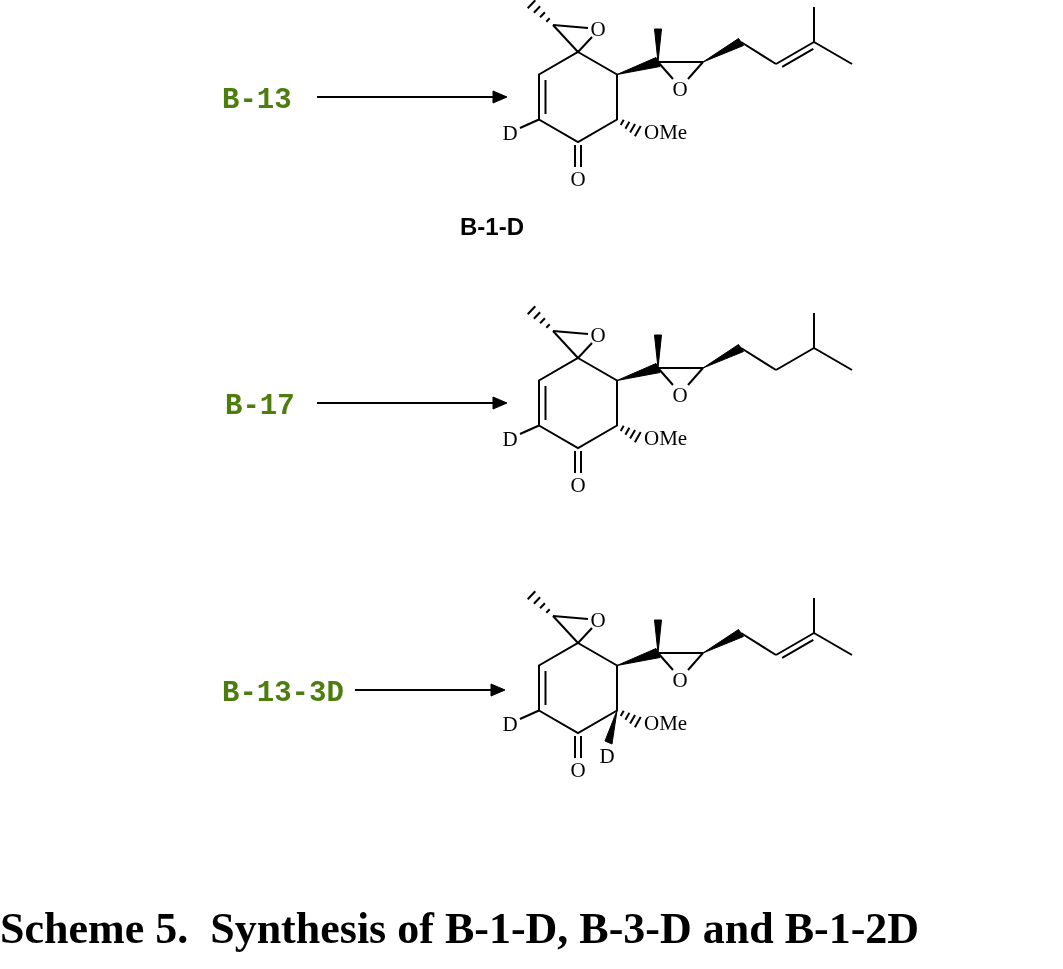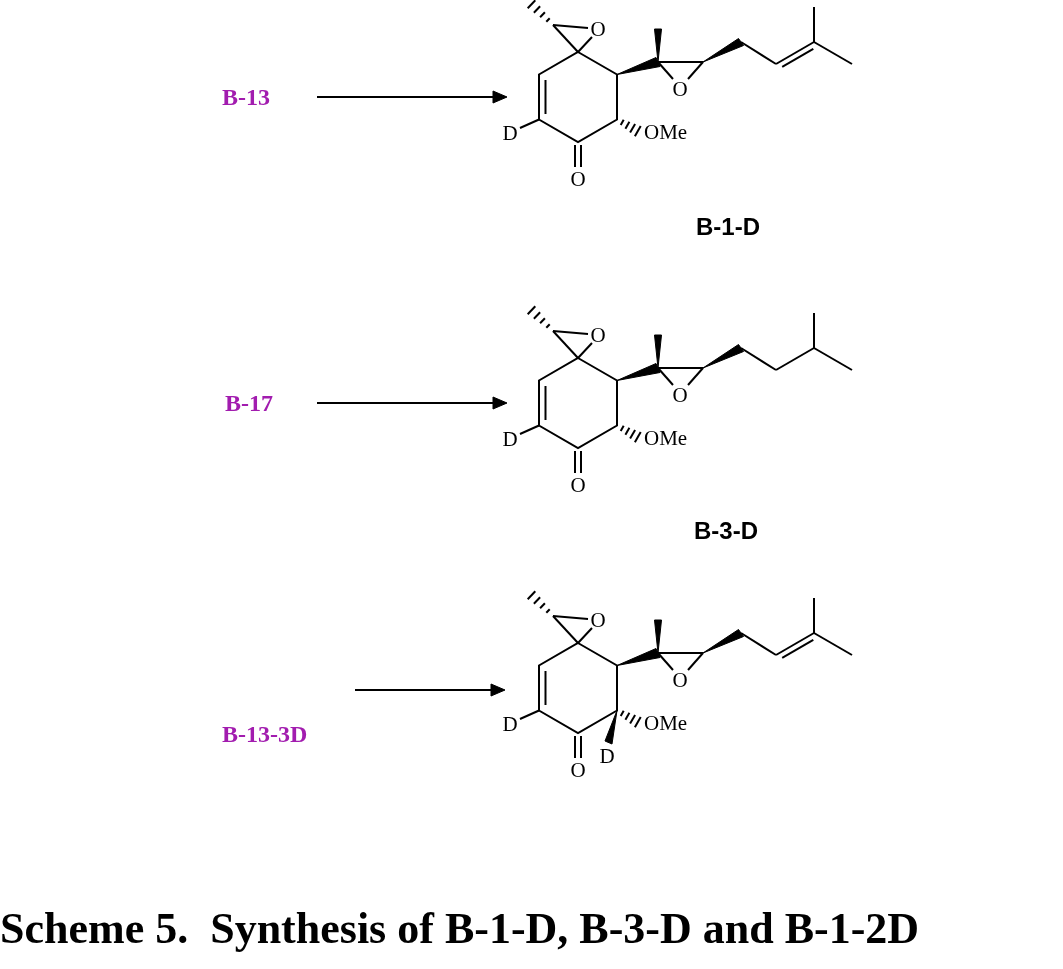--- a/index.html
+++ b/index.html
@@ -1,20 +1,20 @@
 <!DOCTYPE html>
 <html><head>
 <meta charset="utf-8">
 <style>
   html,body{margin:0;padding:0;background:#ffffff;}
   .page{position:relative;width:1063px;height:969px;background:#ffffff;overflow:hidden;
         font-family:"Liberation Sans",sans-serif;color:#000;}
-  .reactant-label{position:absolute;font-family:Liberation Serif, serif;font-weight:bold;
-        font-size:24px;color:#a21caf;white-space:nowrap;}
-  .product-label{position:absolute;width:300px;text-align:right;font-family:"Liberation Sans",sans-serif;
+  .reactant-label{position:absolute;font-family:Liberation Mono, monospace;font-weight:bold;
+        font-size:29px;color:#4d7c0f;white-space:nowrap;}
+  .product-label{position:absolute;width:300px;text-align:left;font-family:"Liberation Sans",sans-serif;
         font-weight:bold;font-size:24px;color:#000;}
   .arrow-svg{position:absolute;}
   .structure-svg{position:absolute;}
   .atom-label{font-family:"Liberation Serif",serif;font-size:21px;fill:#000;}
   .caption{position:absolute;left:0;top:903px;width:867px;text-align:right;
         font-family:"Liberation Serif",serif;font-weight:bold;font-size:44px;color:#000;white-space:pre;}
   svg line, svg path, svg polyline{stroke:#000;stroke-width:2;fill:none;}
   svg polygon.wedge{fill:#000;stroke:#000;stroke-width:1;}
   svg polygon.arrowhead{fill:#000;stroke:#000;}
   svg line.hash{stroke-width:2;}
@@ -134,23 +134,22 @@
     </g>
     <g>
       <polygon class="wedge" points="245,75 280.5,51.5 285.5,58.5"></polygon>
       <line x1="283" y1="55" x2="318" y2="77"></line>
       <line x1="318" y1="77" x2="356" y2="55"></line>
       <line x1="356" y1="55" x2="356" y2="20"></line>
       <line x1="356" y1="55" x2="394" y2="77"></line>
     </g>
   </svg>
 
-  <div class="product-label" style="left:458px;top:517px;">B-3-D</div>
-
-  <div class="reactant-label" style="left:222px;top:677px;margin-top:44px;">B-13-3D</div>
+
+  <div class="reactant-label" style="left:222px;top:677px;">B-13-3D</div>
 
   <svg class="arrow-svg" style="left:355px;top:682px;" width="150" height="16" viewBox="0 0 150 16">
     <line x1="0" y1="8" x2="136" y2="8"></line>
     <polygon class="arrowhead" points="136,2 136,14 150,8"></polygon>
   </svg>
 
   <svg class="structure-svg" style="left:458px;top:578px;" width="400" height="210" viewBox="0 0 400 210">
     <g>
       <path d="M120,65 L159,87.5 L159,132.5 L120,155 L81,132.5 L81,87.5 Z"></path>
       <line x1="87.5" y1="93" x2="87.5" y2="127"></line>

